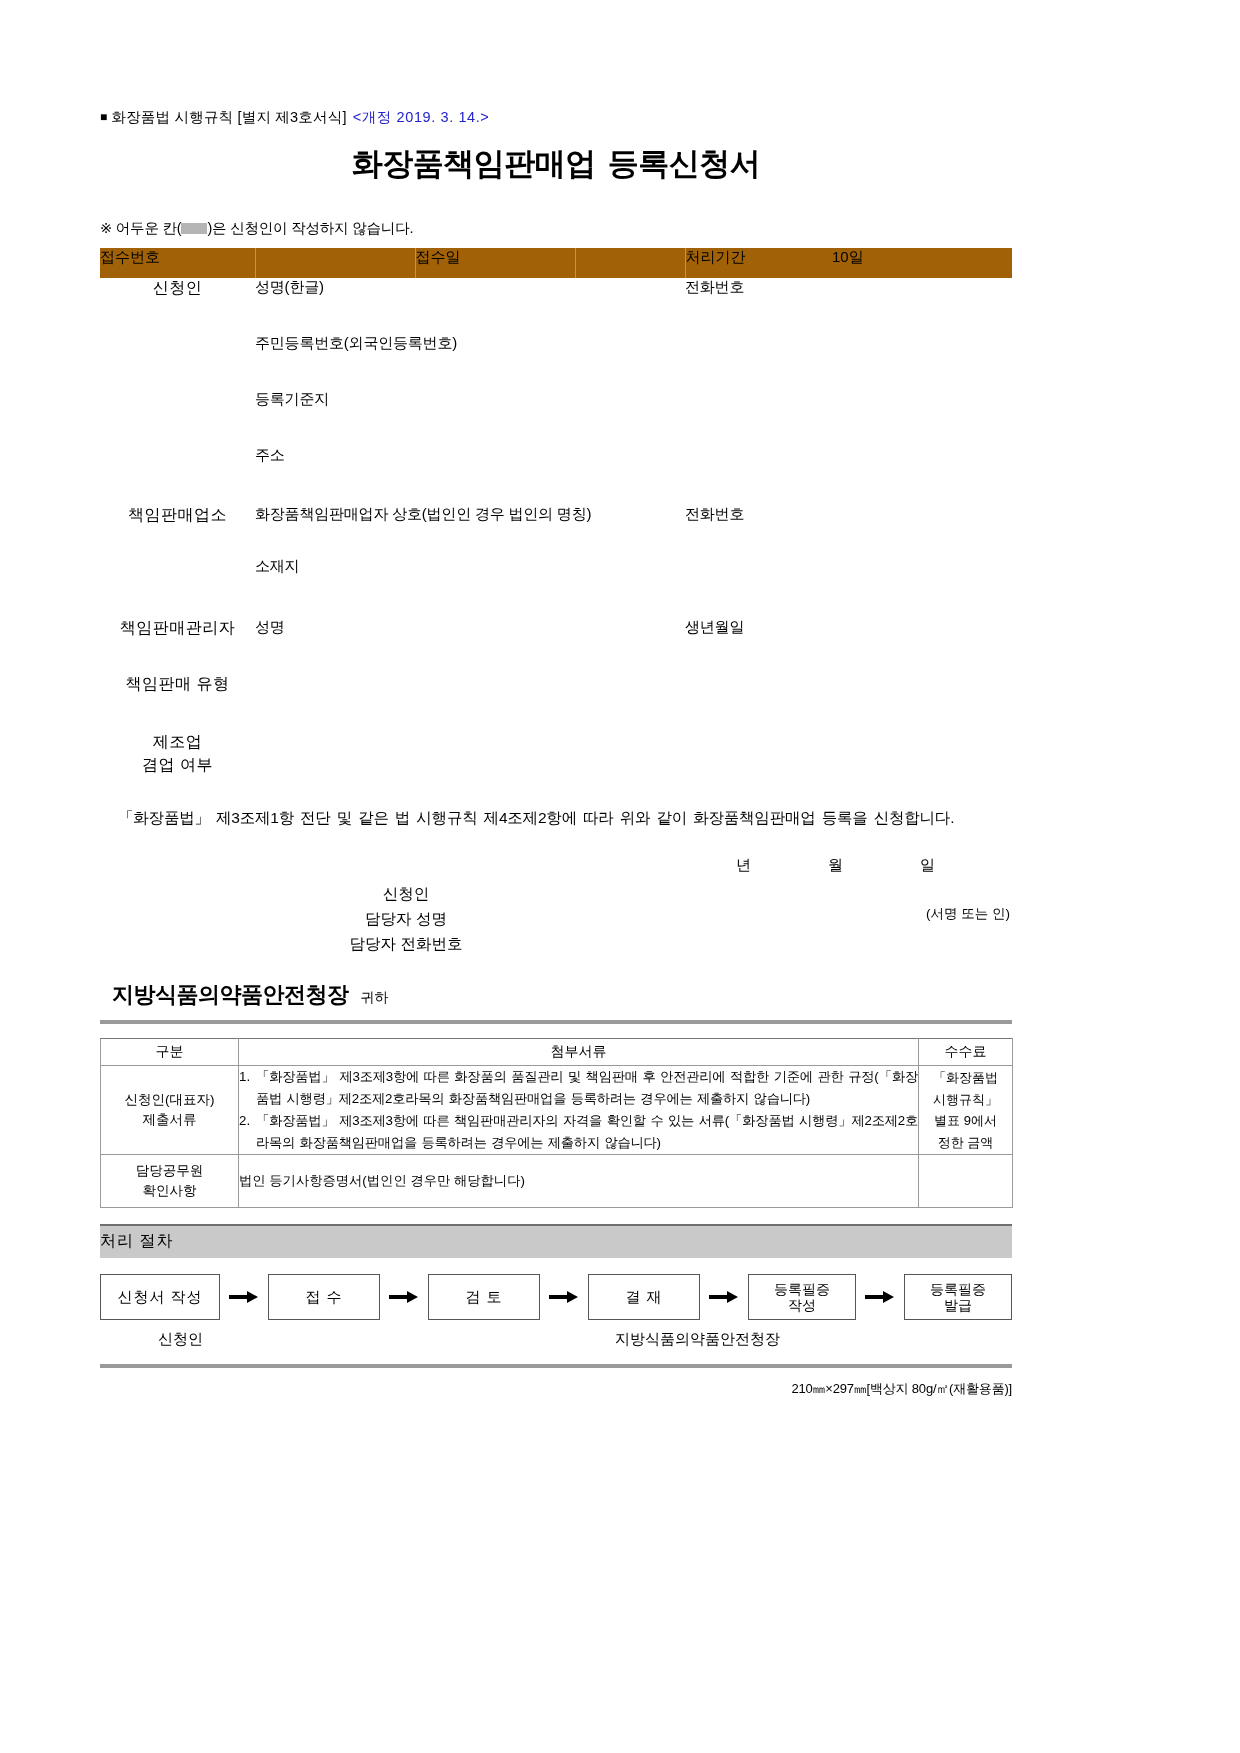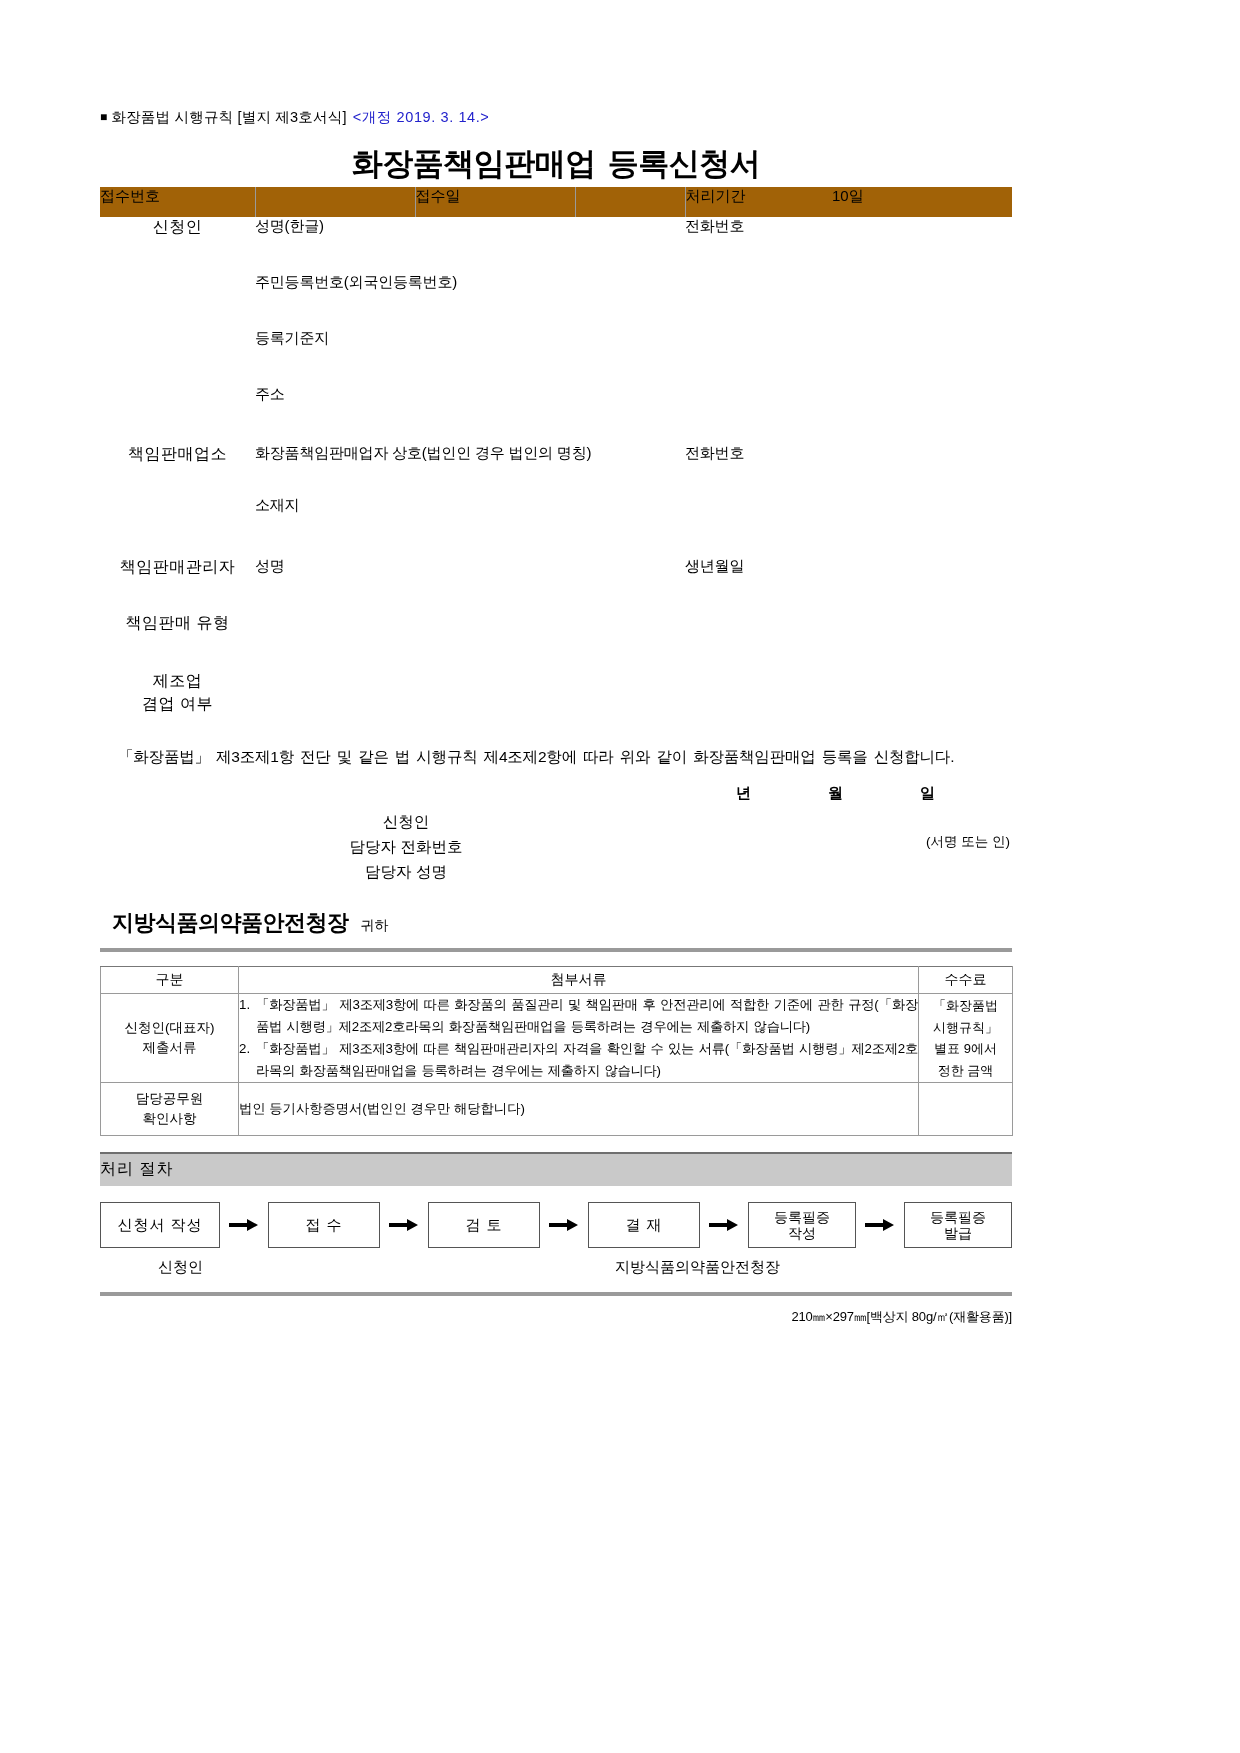--- a/index.html
+++ b/index.html
@@ -115,25 +115,24 @@
   .decl {
     margin-top: 12px;
     font-size: 15.5px;
     line-height: 1.75;
     text-align: justify;
     letter-spacing: -0.2px;
     padding-left: 18px;
     word-spacing: 2px;
   }
   .dateline {
-    margin-top: 14px;
+    margin-top: 25px;
     font-size: 15px;
     text-align: right;
     letter-spacing: 1px;
-    font-weight: bold;
   }
   .dateline .d { display: inline-block; width: 92px; text-align: left; }
   .sig-block {
     position: relative;
     margin-top: 6px;
     font-size: 15.5px;
     line-height: 1.62;
   }
   .sig-center { text-align: center; padding-right: 300px; }
   .sig-right {
@@ -281,20 +280,23 @@
   <div class="sheet">
 
     <div class="doc-head">
       <span class="sq">■</span><span>화장품법 시행규칙 [별지 제3호서식]</span><span class="rev">&lt;개정 2019. 3. 14.&gt;</span>
     </div>
 
     <div class="doc-title">
       <span>화장품책임판매업</span><span class="gap"></span><span>등록신청서</span>
     </div>
 
+    <div class="note-line">
+      <span>※ 어두운 칸(</span><span class="note-swatch"></span><span>)은 신청인이 작성하지 않습니다.</span>
+    </div>
 
     <table class="form">
       <colgroup>
         <col style="width:155px">
         <col style="width:160px">
         <col style="width:160px">
         <col style="width:110px">
         <col style="width:147px">
         <col style="width:180px">
       </colgroup>
@@ -363,22 +365,22 @@
       </table>
 
     <div class="decl">「화장품법」 제3조제1항 전단 및 같은 법 시행규칙 제4조제2항에 따라 위와 같이 화장품책임판매업 등록을 신청합니다.</div>
 
     <div class="dateline">
       <span class="d">년</span><span class="d">월</span><span class="d">일</span>
     </div>
 
     <div class="sig-block">
       <div class="sig-center">신청인</div>
+      <div class="sig-center">담당자 성명</div>
       <div class="sig-center">담당자 전화번호</div>
-      <div class="sig-center">담당자 성명</div>
       <div class="sig-right">(서명 또는 인)</div>
     </div>
 
     <div class="recipient">
       <span>지방식품의약품안전청장</span><span class="suffix">귀하</span>
     </div>
 
     <div class="rule-thick"></div>
 
     <table class="attach">

